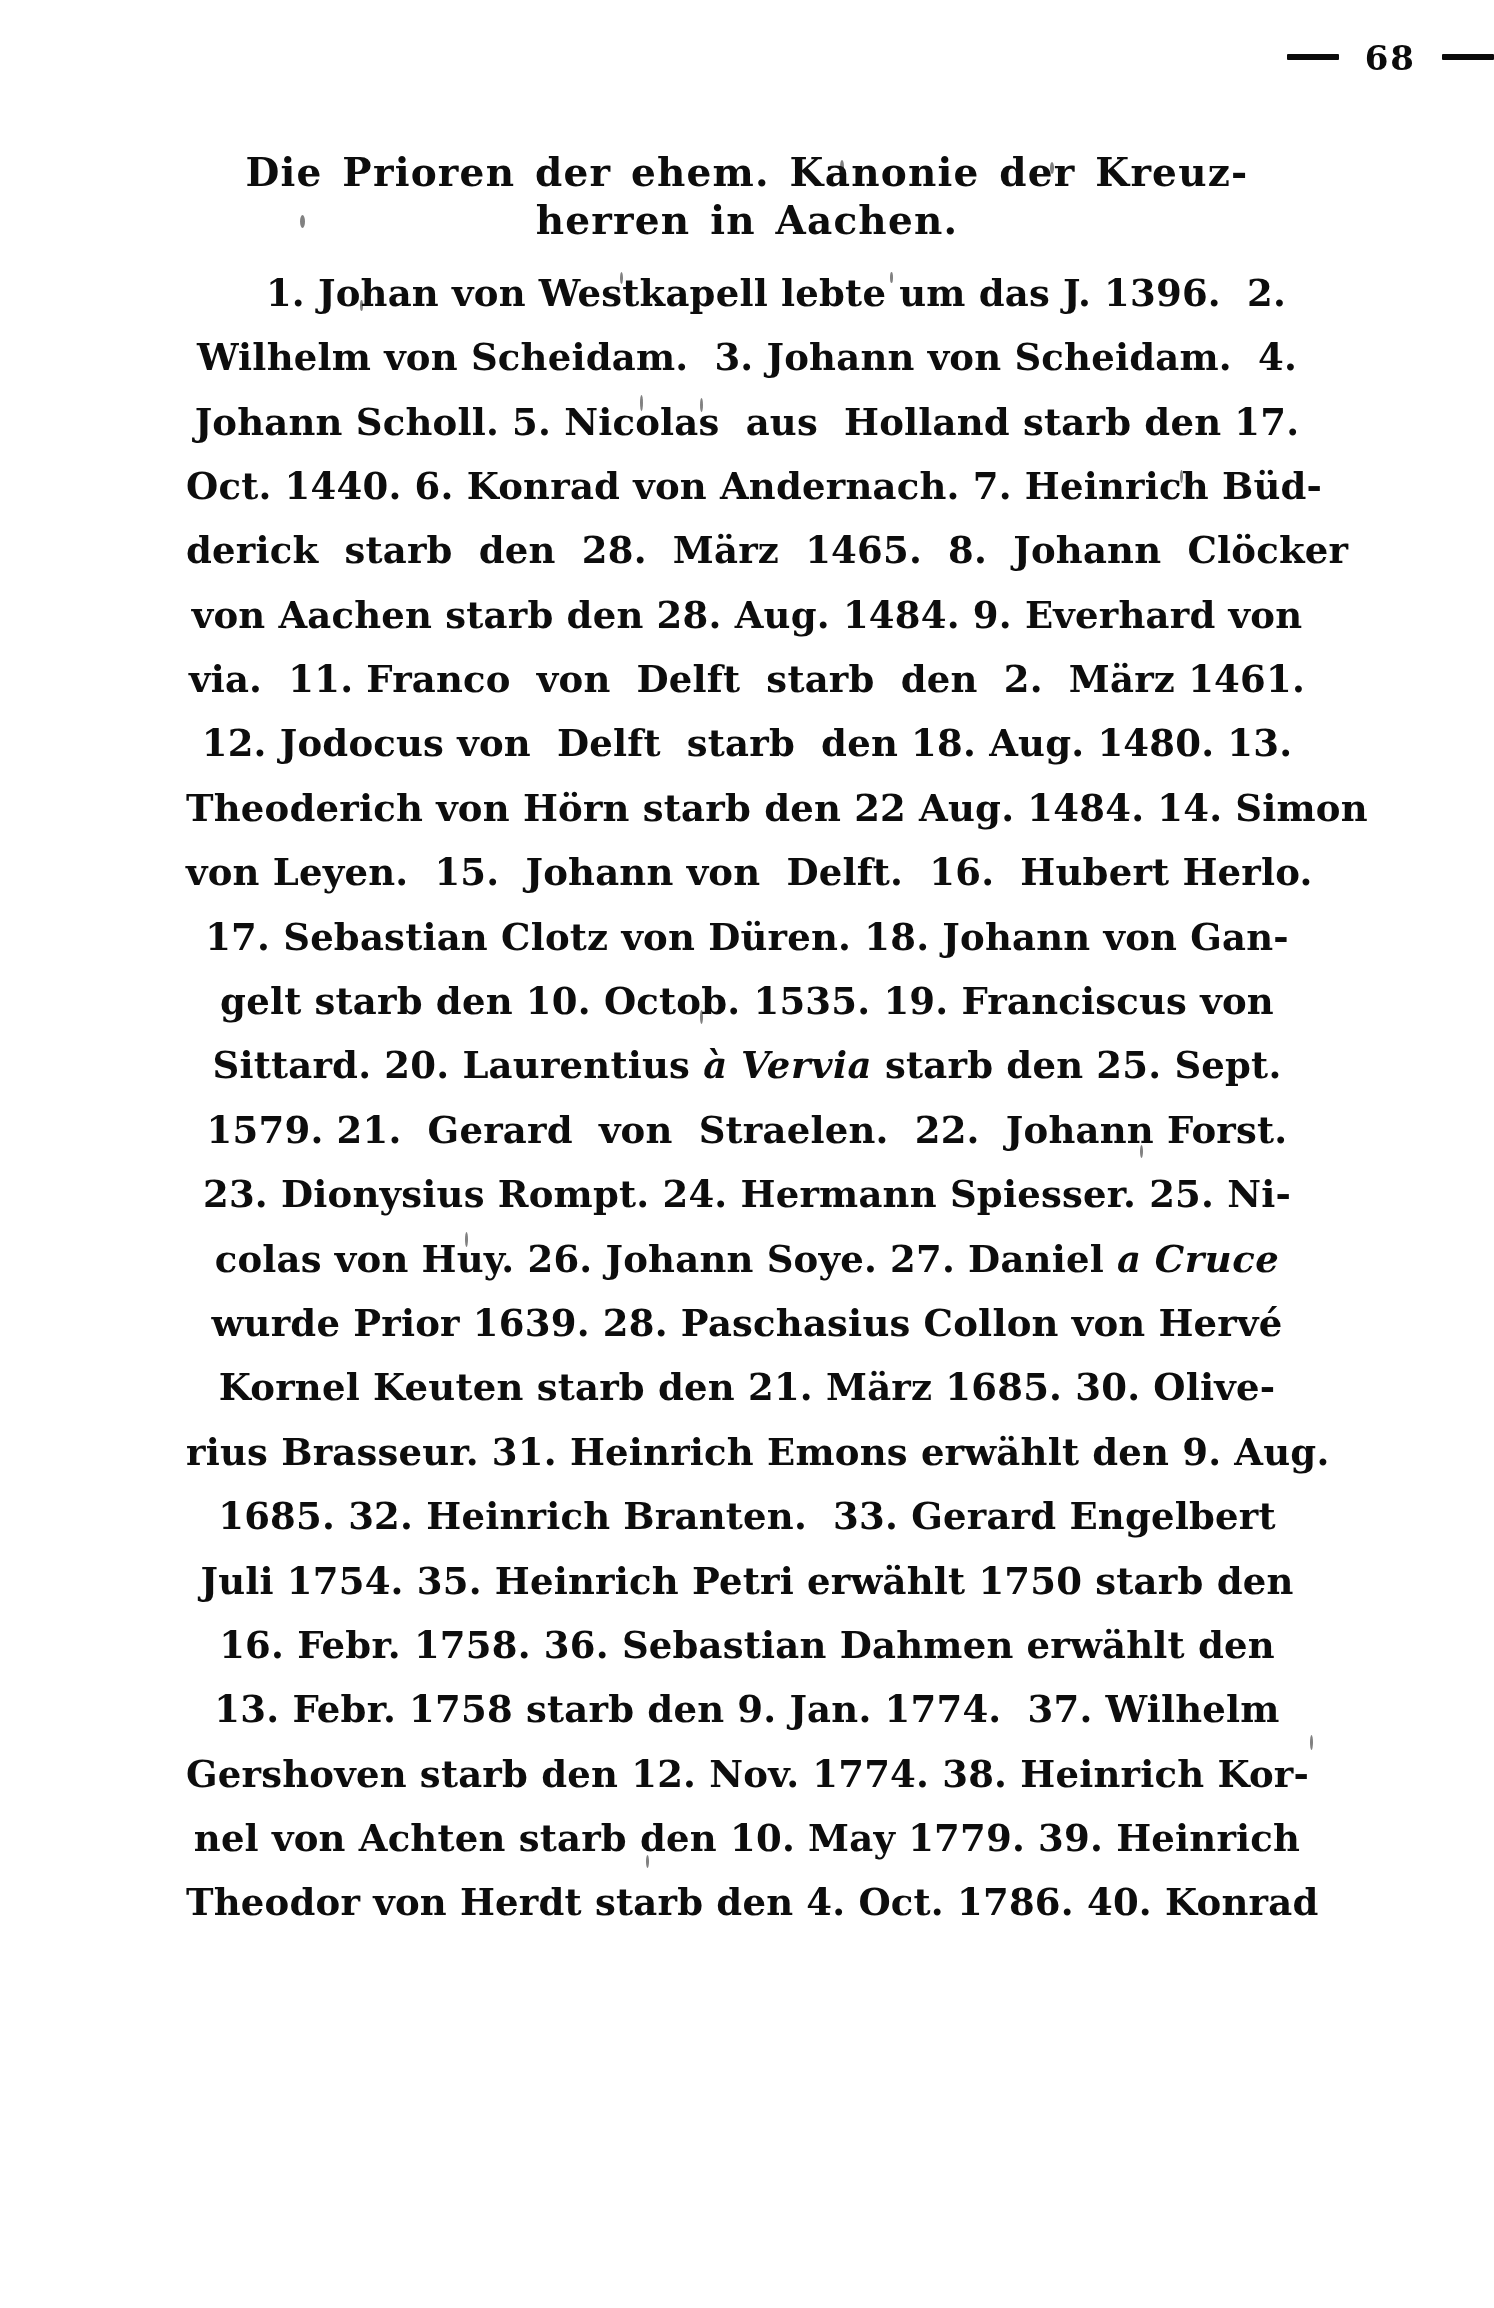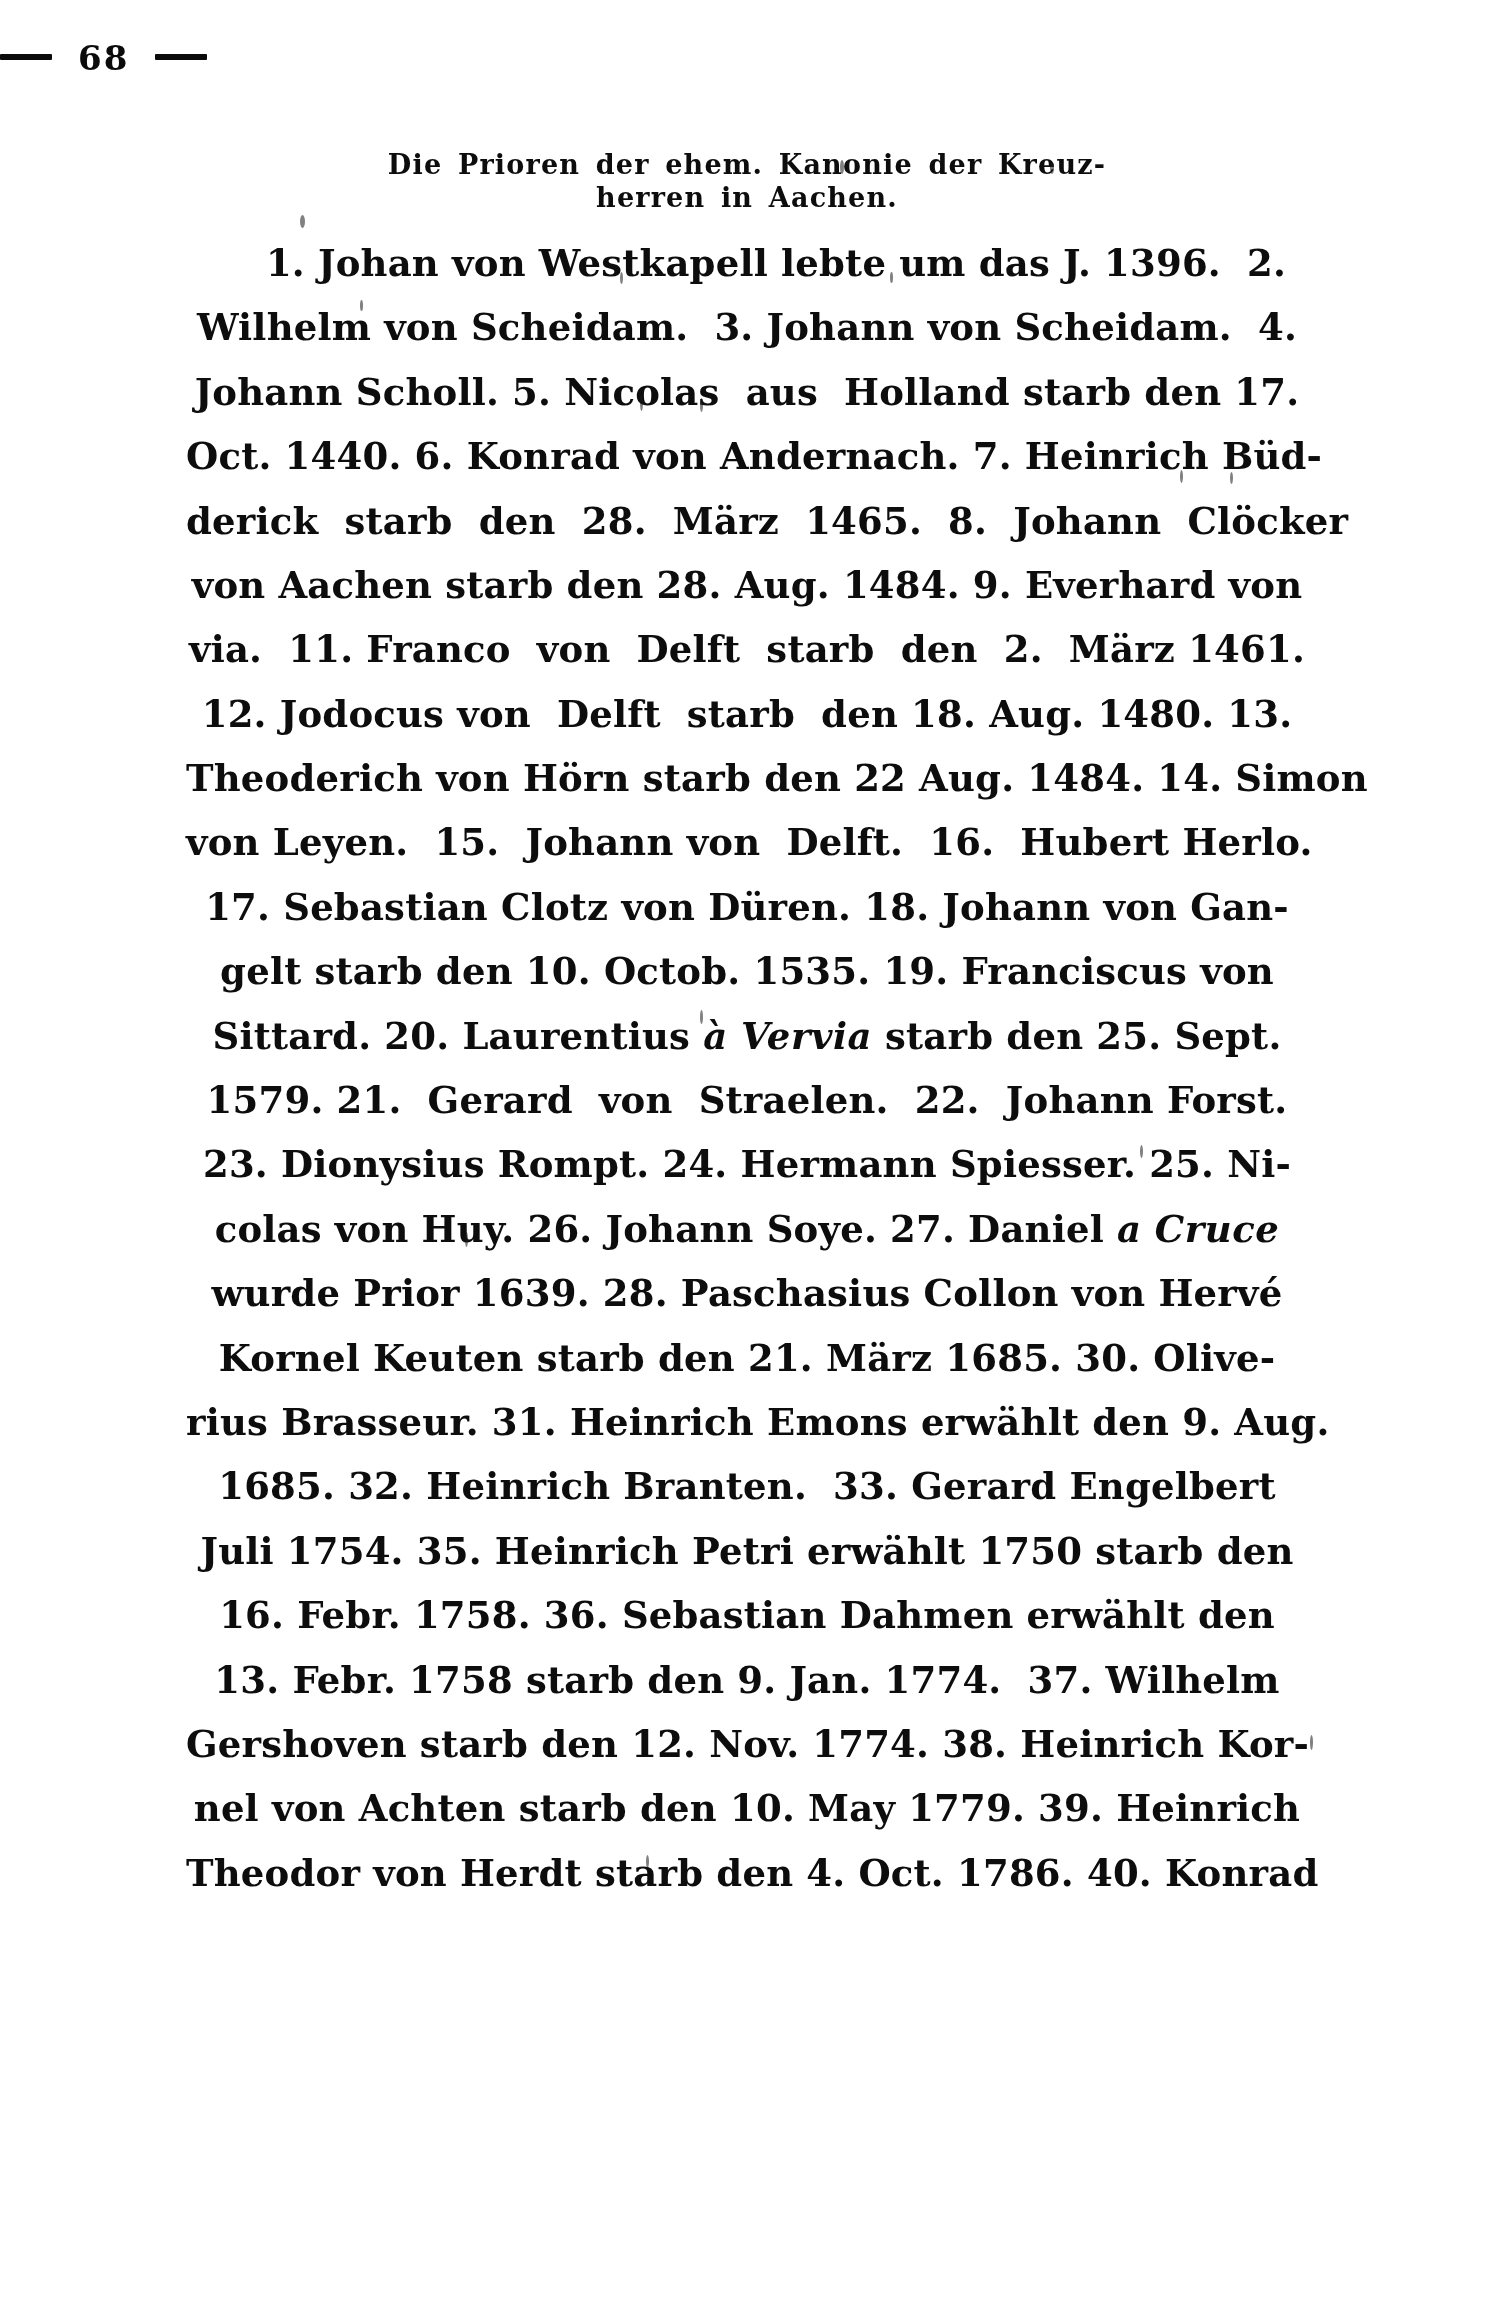--- a/index.html
+++ b/index.html
@@ -18,21 +18,21 @@
     
     box-sizing: border-box;
   }
 
   
   .running-head {
     position: absolute;
     top: 38px;
     left: 0;
     width: 1494px;
-    text-align: left;
+    text-align: right;
     font-family: "DejaVu Serif", "Liberation Serif", serif;
     font-weight: bold;
     font-size: 34px;
     letter-spacing: 2px;
     color: #0b0b0b;
   }
   .running-head .rule {
     display: inline-block;
     vertical-align: 0.28em;
     width: 52px;
@@ -57,21 +57,21 @@
   
   .frak {
     font-family: "DejaVu Serif", "Liberation Serif", serif;
     font-weight: bold;
     text-align: center;
     -webkit-font-smoothing: none;
   }
 
   .heading {
     text-align: center;
-    font-size: 27px;
+    font-size: 39px;
     line-height: 1.24;
     letter-spacing: 1.2px;
     margin: 0 0 16px 0;
     word-spacing: 5px;
   }
   .heading .line1 { display: block; }
   .heading .line2 { display: block; }
 
   .bodyline {
     display: block;

